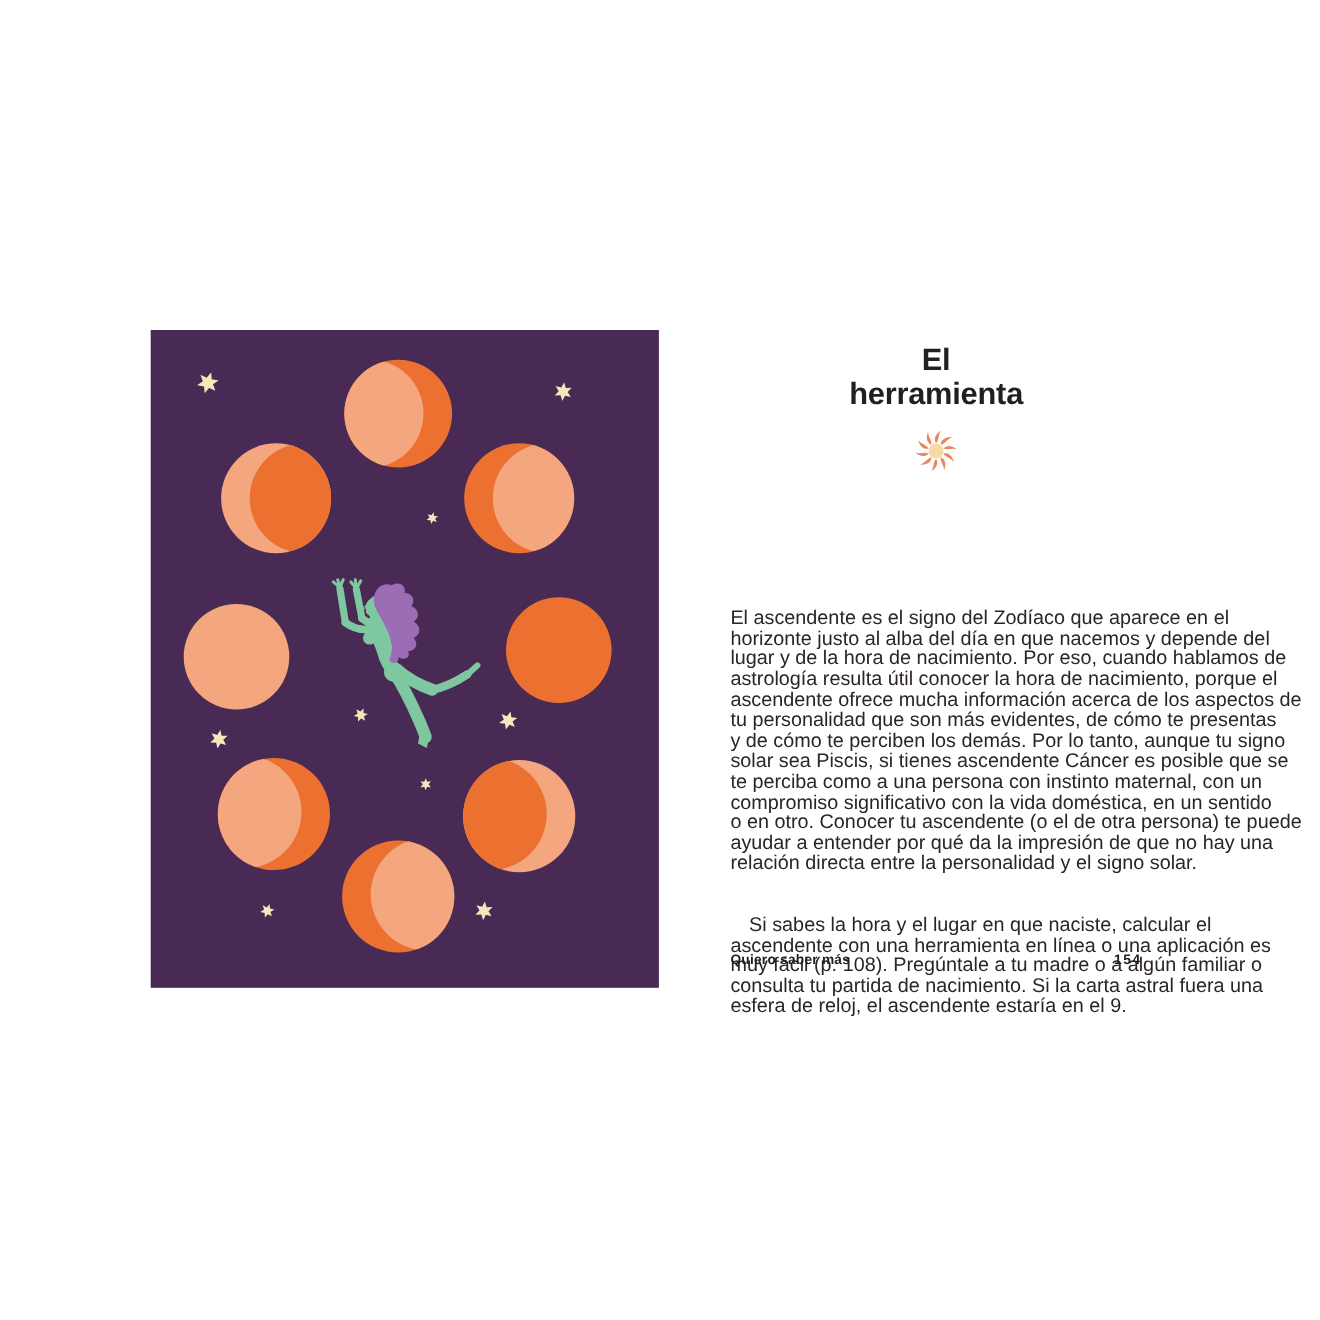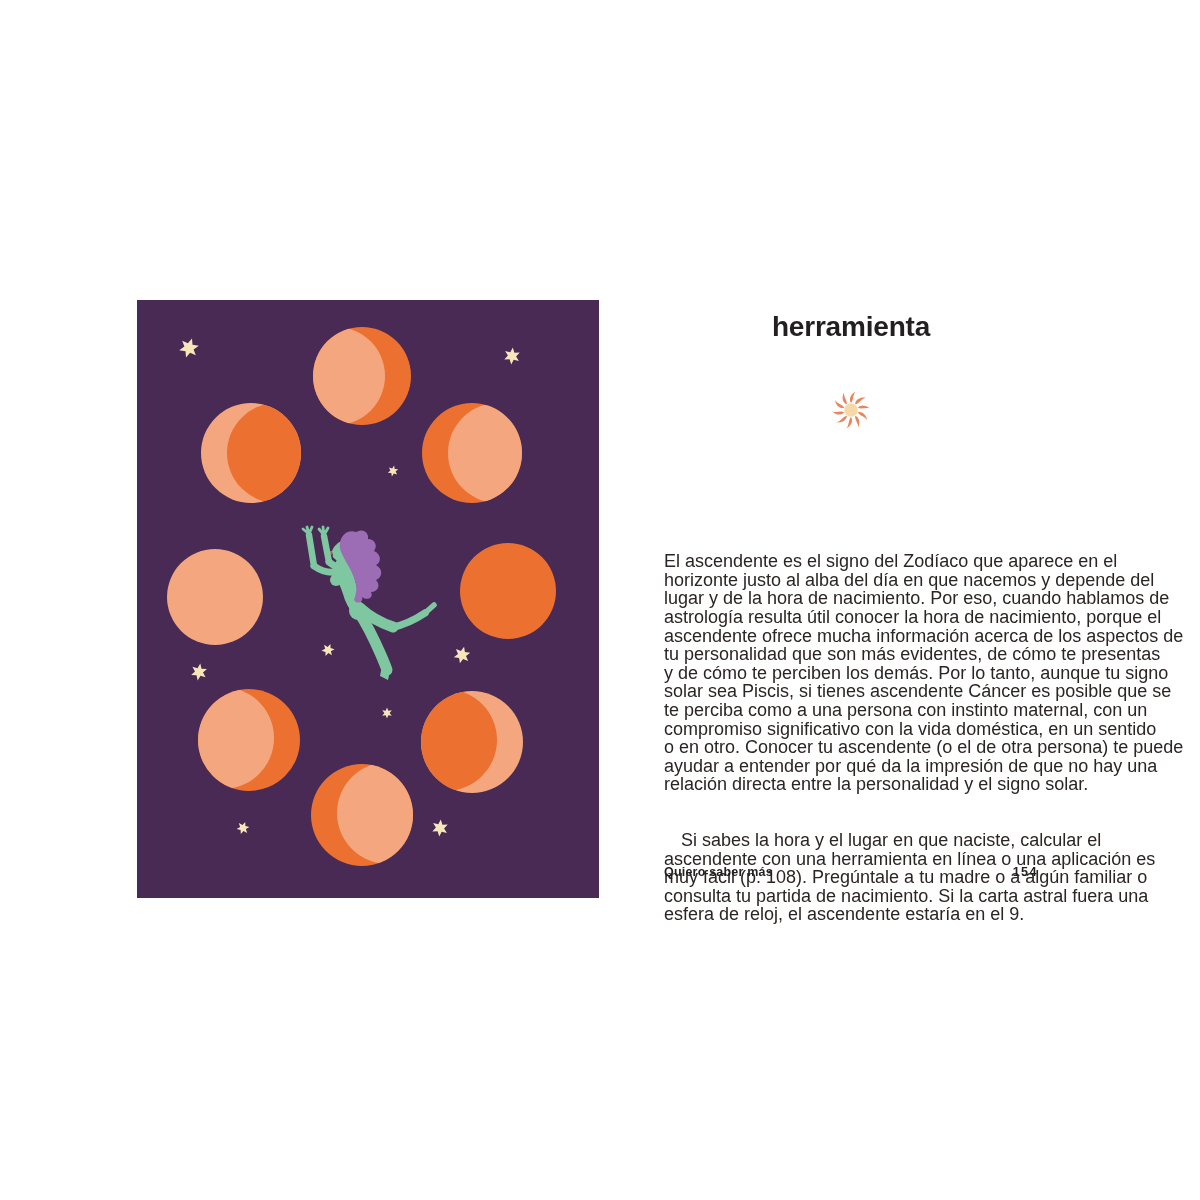--- a/index.html
+++ b/index.html
@@ -134,20 +134,21 @@
         <path class="fb-stroke" stroke-width="6.5" d="M187,236 L192,262"></path>
         <path class="fb-stroke" stroke-width="7" d="M192,262 C197,266 201,268 205,268"></path>
 
         <path class="fb-stroke" stroke-width="2.8" d="M172,234 L166,229 M172,234 L170,227 M172,234 L175,227 M187,235 L182,229 M187,235 L186,227 M187,235 L191,228"></path>
       </g>
     </svg>
   </div>
 
   <div class="right-page">
     <div class="title">
+      <div>El</div>
       <div>herramienta</div>
     </div>
 
     <div class="sun-wrap">
       <svg viewBox="0 0 40 40" xmlns="http://www.w3.org/2000/svg" style="--sunray: #E8875E; --suncenter: #F6D9A6;">
         <g>
           <path class="sun-ray" d="M20 13 C23 9.5 21.5 5.5 24.5 1.5 C19.5 4.5 17.5 9 20 13 Z"></path>
           <path class="sun-ray" transform="rotate(36 20 20)" d="M20 13 C23 9.5 21.5 5.5 24.5 1.5 C19.5 4.5 17.5 9 20 13 Z"></path>
           <path class="sun-ray" transform="rotate(72 20 20)" d="M20 13 C23 9.5 21.5 5.5 24.5 1.5 C19.5 4.5 17.5 9 20 13 Z"></path>
           <path class="sun-ray" transform="rotate(108 20 20)" d="M20 13 C23 9.5 21.5 5.5 24.5 1.5 C19.5 4.5 17.5 9 20 13 Z"></path>

